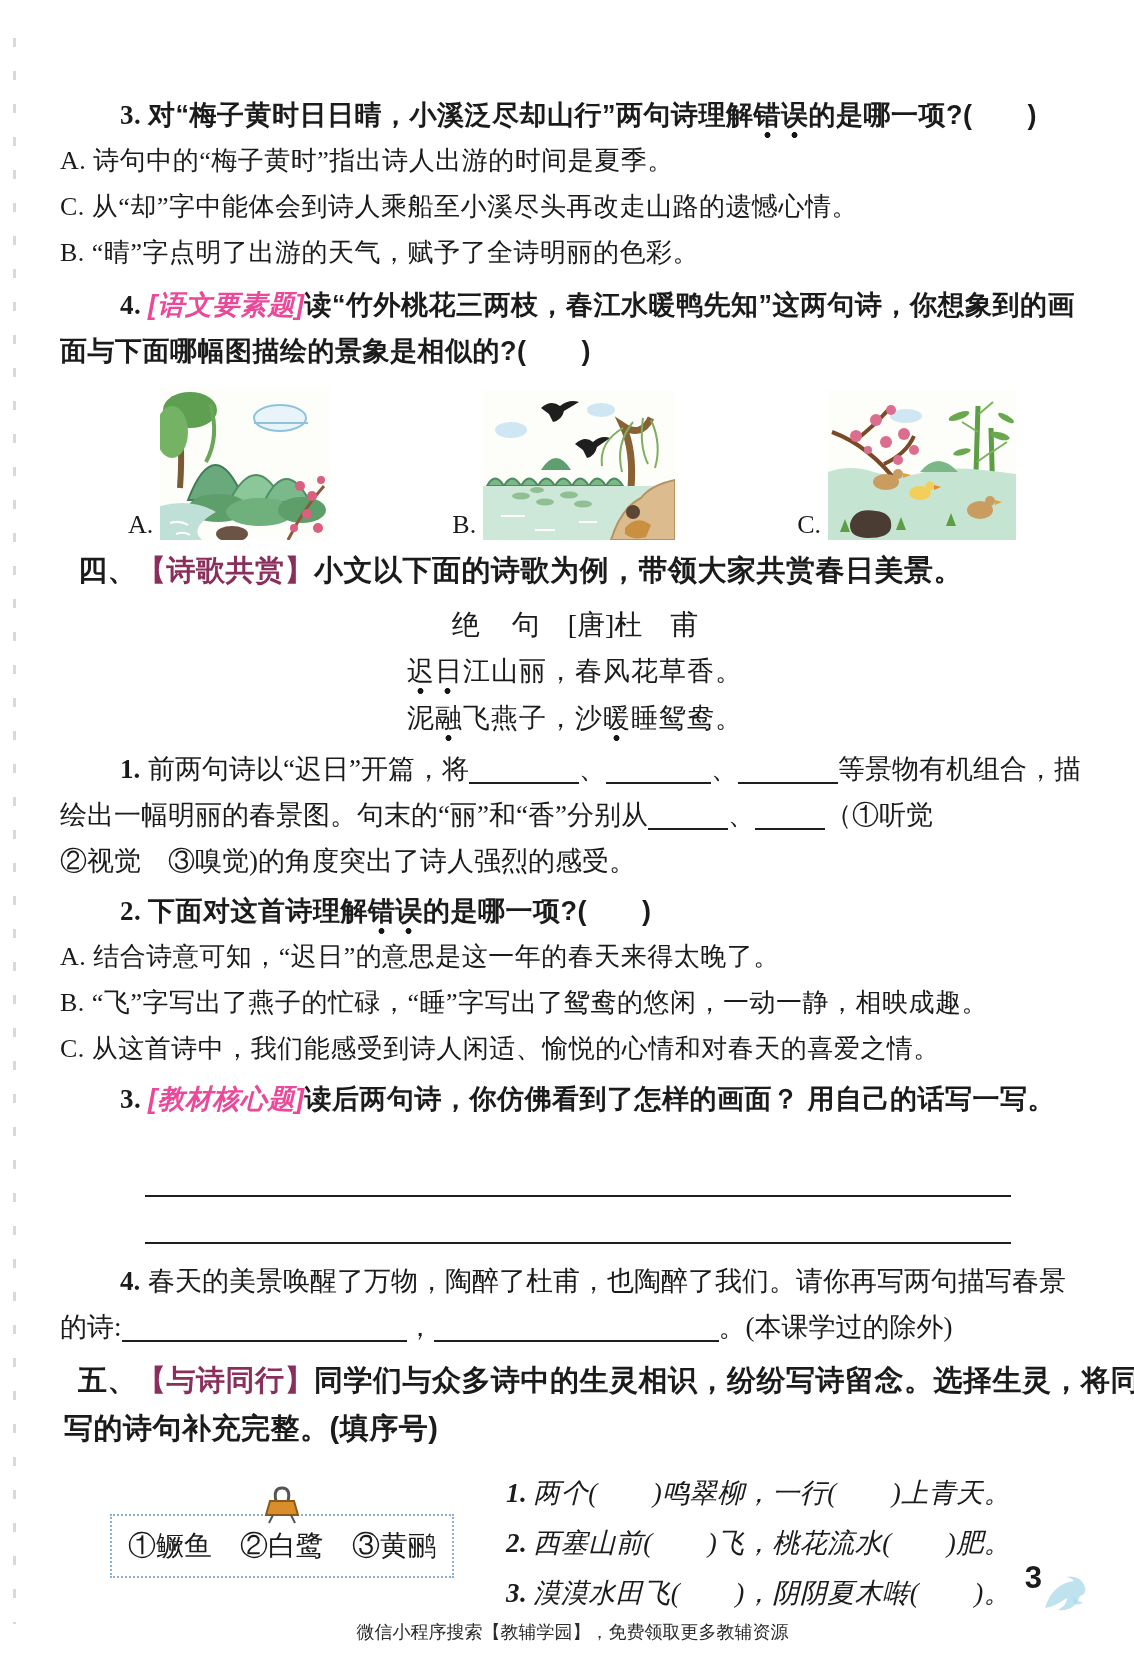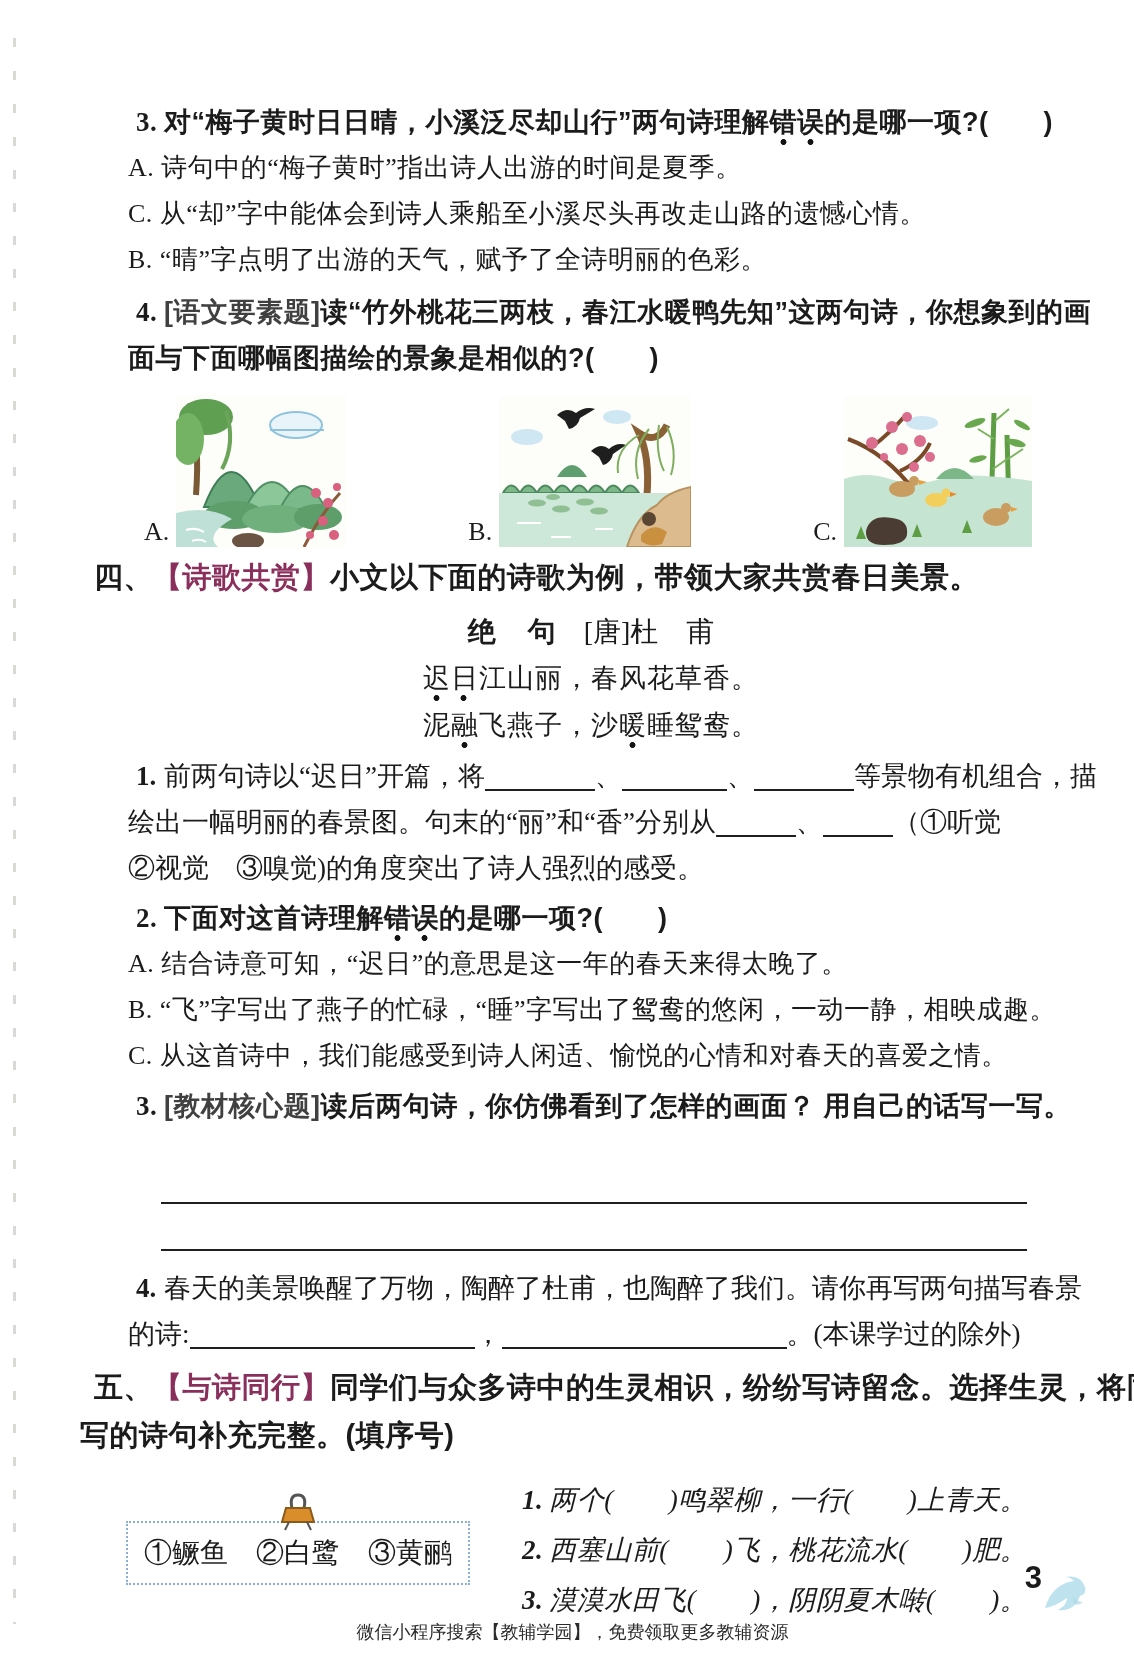--- a/index.html
+++ b/index.html
@@ -1,48 +1,48 @@
 <!DOCTYPE html>
 <html><head>
 <meta charset="utf-8">
 <style>
   html,body{margin:0;padding:0;background:#ffffff;}
   .page{position:relative;width:1134px;height:1654px;background:#fff;overflow:hidden;
         font-family:"Liberation Serif","DejaVu Serif",serif;color:#1b1b1b;}
   .binding{position:absolute;left:13px;top:38px;bottom:30px;width:3px;opacity:.55;
            background:repeating-linear-gradient(to bottom,#b9b9b4 0 9px,transparent 9px 33px);}
-  .content{position:absolute;left:0;top:7px;width:966px;padding-top:92px;box-sizing:border-box;margin-left:16px;}
+  .content{position:absolute;left:0;top:0;width:966px;padding-top:92px;box-sizing:border-box;}
 
   .qline{white-space:nowrap;line-height:46px;font-size:27px;}
   .stem{font-family:"Liberation Sans","DejaVu Sans",sans-serif;font-weight:700;letter-spacing:.5px;}
   .num-col{display:inline-block;width:28px;font-weight:700;font-family:"Liberation Serif",serif;}
   .pl-num{padding-left:120px;}
-  .pl-text{padding-left:112px;}
+  .pl-text{padding-left:60px;}
   .opt{font-size:26px;letter-spacing:.5px;}
 
-  .tag-red{color:#404040;}
+  .tag-red{color:#ec4899;font-style:italic;}
   .tag-purple{color:#8a2f5c;}
 
   .emph{background-image:radial-gradient(circle,#141414 2.6px,transparent 3.3px);
         background-size:1em 8px;background-position:left bottom;background-repeat:repeat-x;
         padding-bottom:9px;margin-bottom:-9px;}
 
   .images-row{display:flex;justify-content:space-between;align-items:flex-end;
               margin:14px 0 6px 128px;width:888px;}
   .fig{display:flex;align-items:flex-end;gap:7px;}
   .fig-label{font-size:26px;font-weight:400;line-height:30px;}
   .fig svg{display:block;}
 
   .sec-header{padding-left:78px;font-size:29px;line-height:48px;white-space:nowrap;
               font-family:"Liberation Sans","DejaVu Sans",sans-serif;font-weight:700;letter-spacing:.5px;}
   .sec-cont{padding-left:64px;}
 
   .poem{width:910px;margin-left:120px;text-align:center;}
   .poem-title{font-size:28px;line-height:46px;margin-top:8px;}
-  .poem-title .t{font-family:"Liberation Sans","DejaVu Sans",sans-serif;font-weight:700;letter-spacing:2px;}
+  .poem-title .t{font-family:"Liberation Sans","DejaVu Sans",sans-serif;font-weight:400;letter-spacing:2px;}
   .poem-title .a{margin-left:26px;}
   .poem-line{font-size:27px;line-height:47px;letter-spacing:1px;}
 
   .blank{display:inline-block;border-bottom:2.5px solid #1f1f1f;height:30px;vertical-align:-6px;}
   .bk110{width:110px}.bk105{width:105px}.bk100{width:100px}
   .bk80{width:80px}.bk70{width:70px}.bk285{width:285px}
 
   .answer-line{margin-left:145px;width:866px;border-bottom:2.5px solid #1f1f1f;height:45px;}
 
   .s5-body{display:flex;align-items:flex-start;margin-top:16px;}

